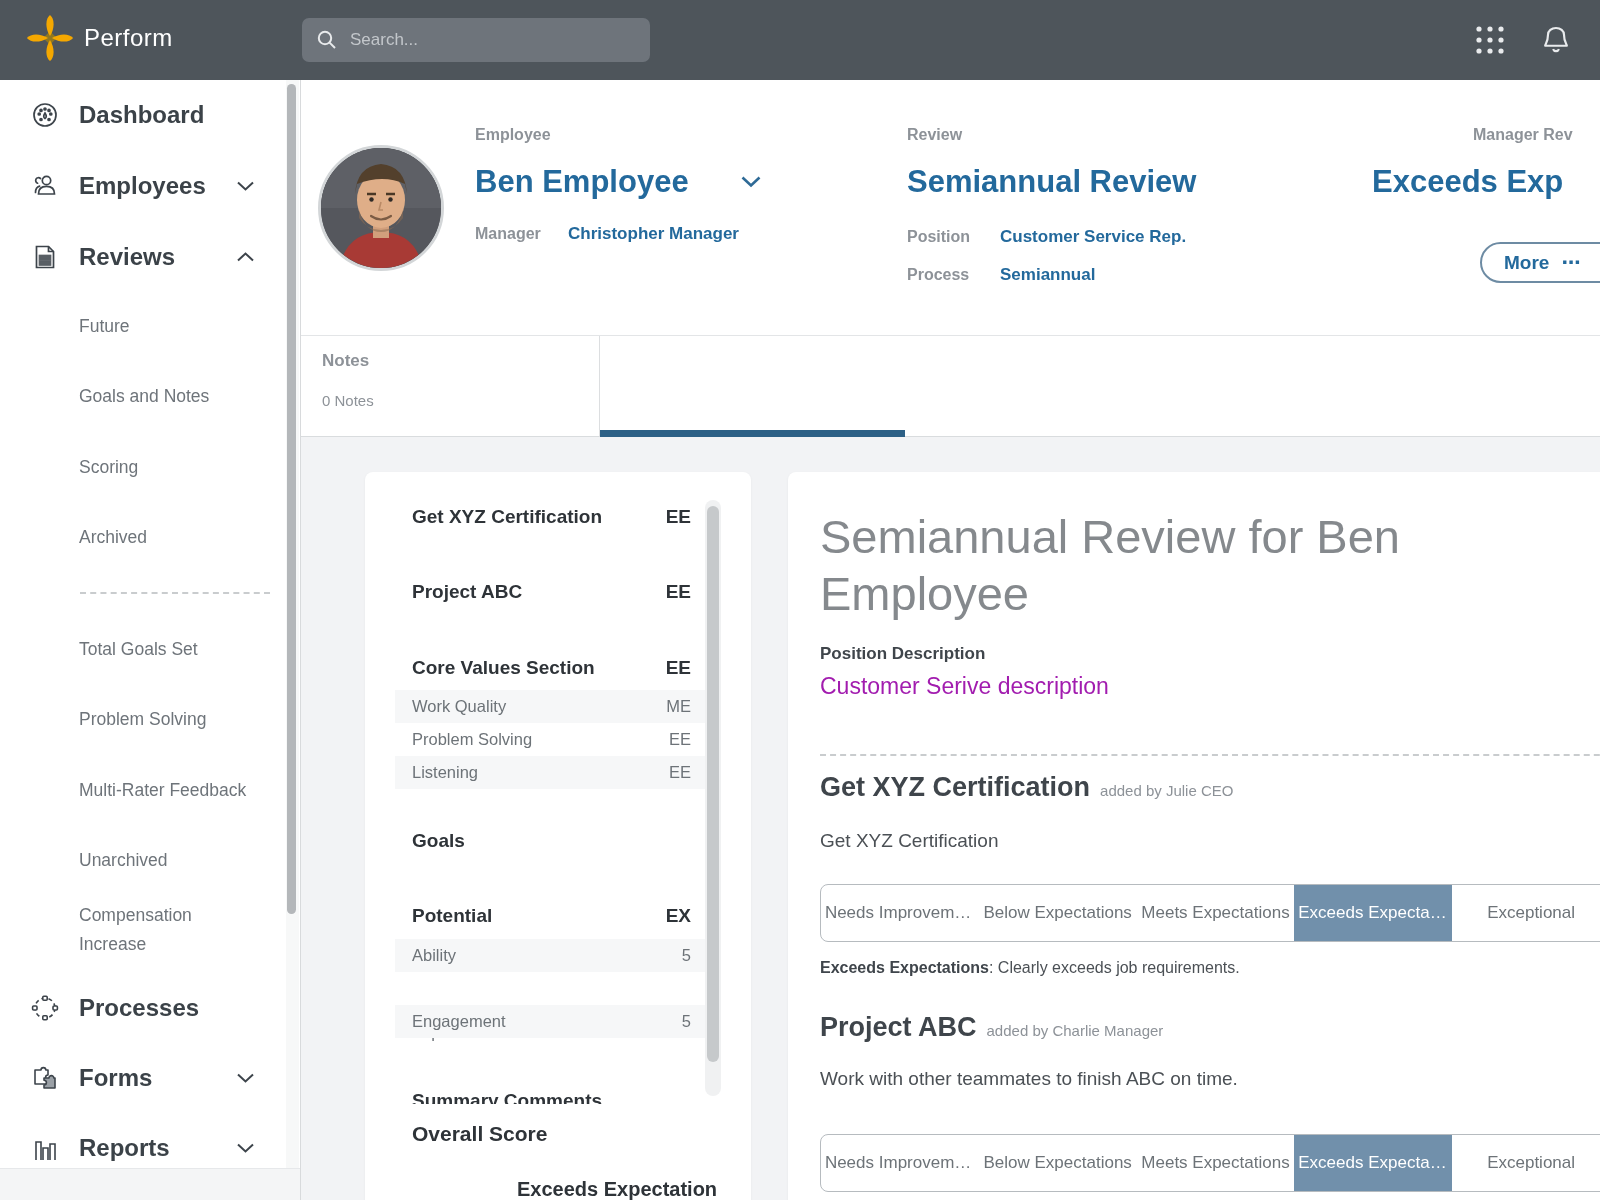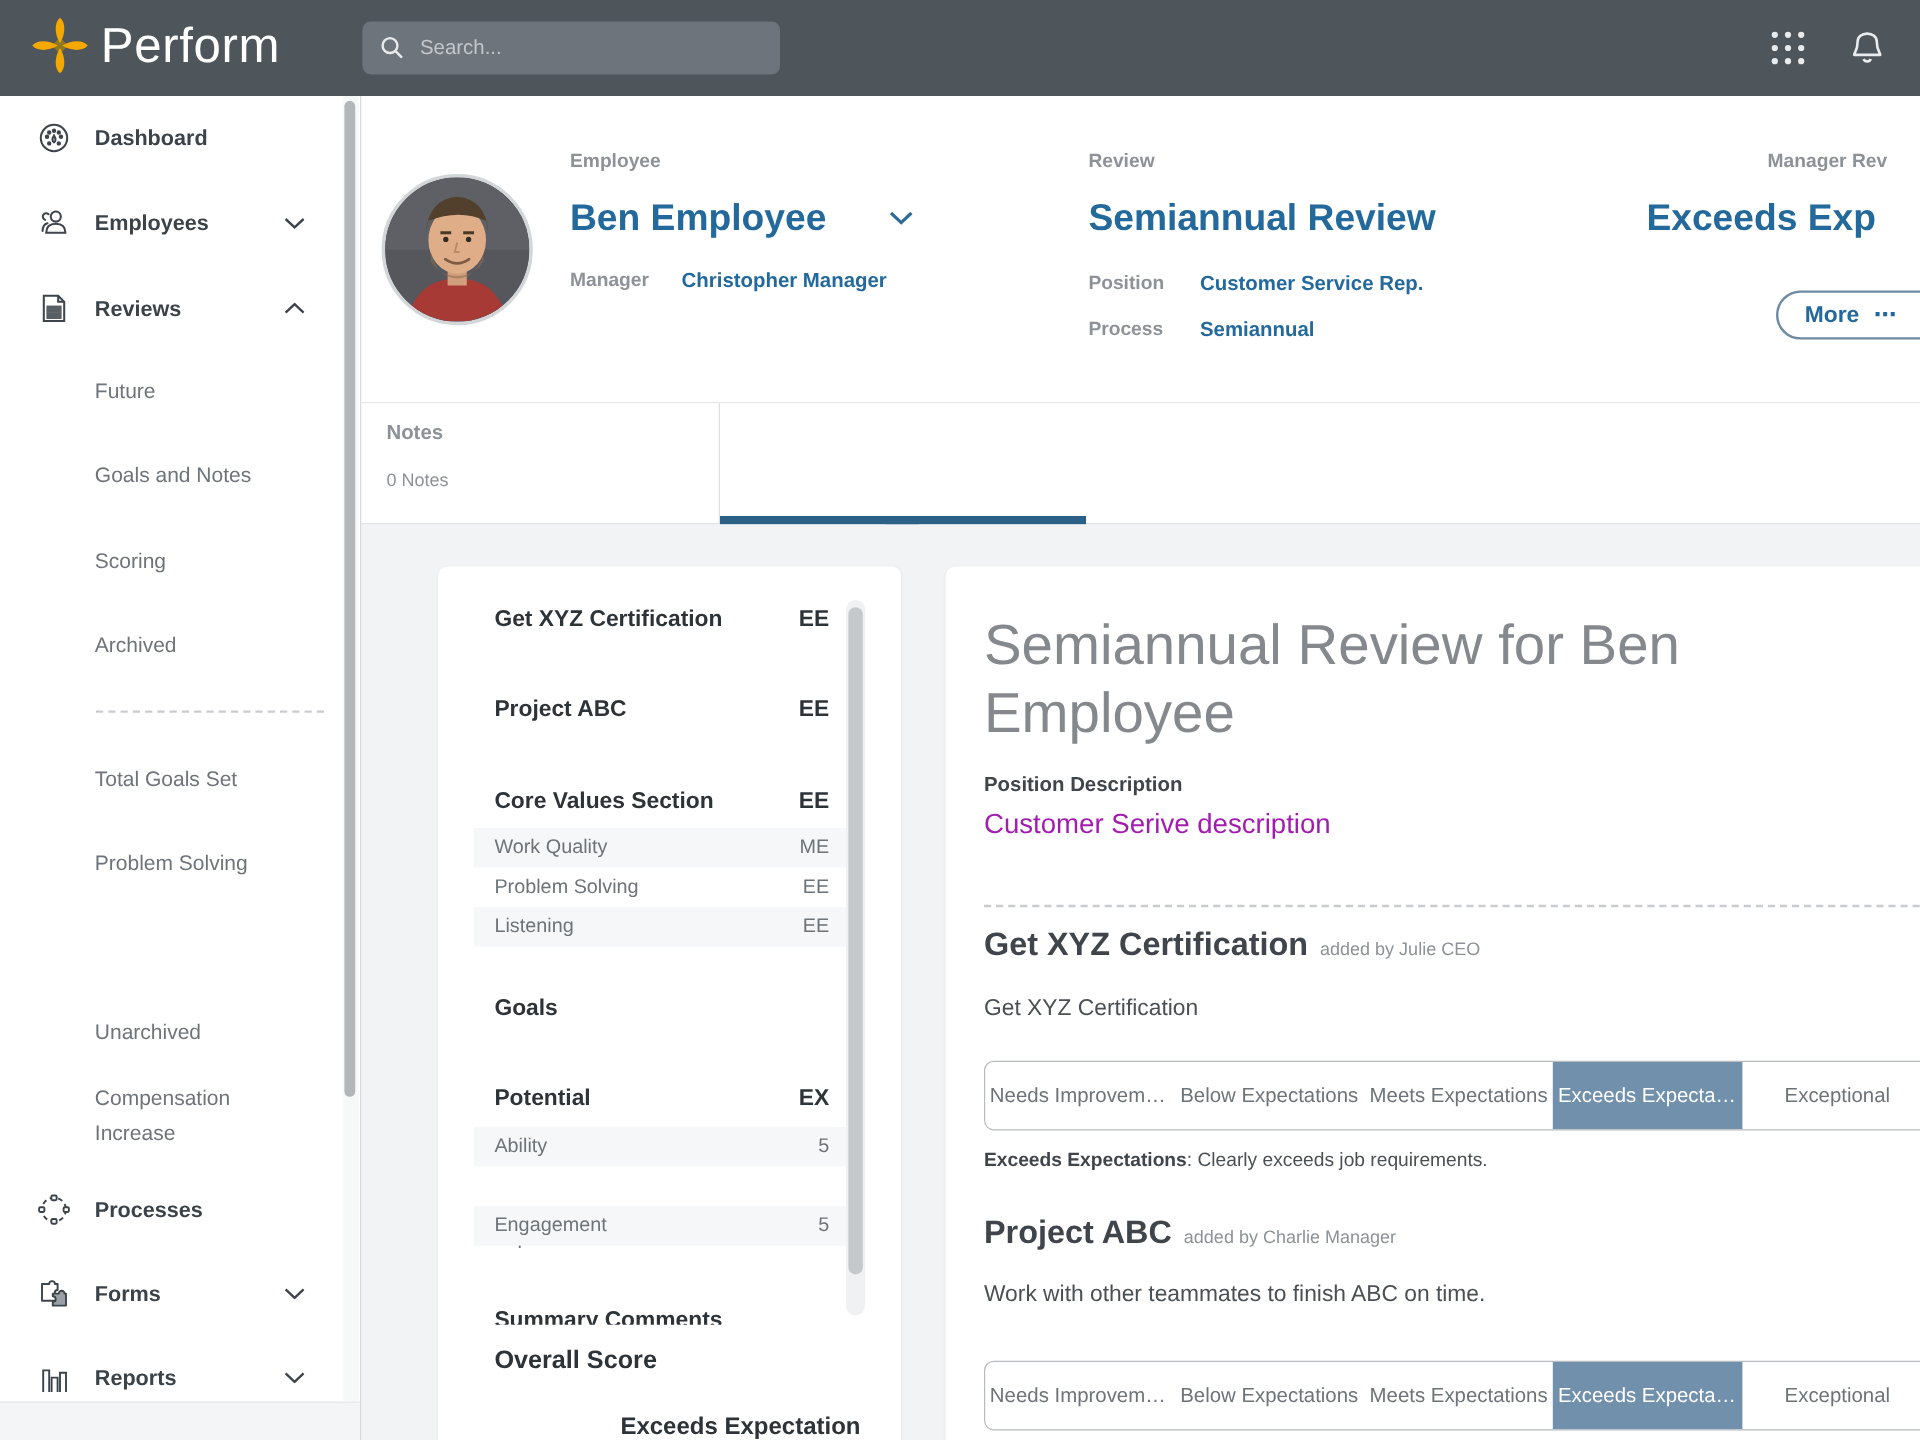--- a/index.html
+++ b/index.html
@@ -2,31 +2,31 @@
 <html><head>
 <meta charset="utf-8">
 <style>
   * { margin:0; padding:0; box-sizing:border-box; }
   body { font-family:"Liberation Sans","DejaVu Sans",sans-serif; }
   .viewport { position:relative; width:1600px; height:1200px; overflow:hidden; background:#f2f3f5; }
 
   
   .topbar { position:absolute; left:0; top:0; width:1600px; height:80px; background:#4e555b; z-index:30; }
   .brand { position:absolute; left:24px; top:12px; display:flex; align-items:center; gap:8px; }
-  .brand-name { color:#ffffff; font-size:41px; font-weight:500; letter-spacing:.5px; }
+  .brand-name { color:#ffffff; font-size:24px; font-weight:500; letter-spacing:.5px; }
   .searchbox { position:absolute; left:302px; top:18px; width:348px; height:44px; background:#6e747b; border-radius:7px; display:flex; align-items:center; padding:0 14px; gap:12px; }
   .searchbox input { background:transparent; border:none; outline:none; color:#e8eaec; font-size:17px; width:260px; font-family:inherit; }
   .searchbox input::placeholder { color:#c3c7cb; }
   .top-icons { position:absolute; right:28px; top:0; height:80px; display:flex; align-items:center; gap:34px; }
 
   
   .sidebar { position:absolute; left:0; top:80px; width:301px; height:1120px; background:#ffffff; border-right:1px solid #d8dadc; z-index:20; }
   .side-row { position:absolute; left:0; width:284px; height:40px; display:flex; align-items:center; cursor:pointer; }
   .side-ico { position:absolute; left:31px; width:28px; height:28px; display:flex; align-items:center; justify-content:center; }
-  .side-label { position:absolute; left:79px; font-size:18px; font-weight:700; color:#3b4248; }
+  .side-label { position:absolute; left:79px; font-size:24px; font-weight:700; color:#3b4248; }
   .side-sub { position:absolute; left:79px; font-size:17.5px; font-weight:400; color:#6e747a; }
   .side-chev { position:absolute; right:30px; }
   .side-divider { position:absolute; left:80px; width:190px; border-top:2px dashed #c9ccce; }
   .side-scroll-track { position:absolute; right:1px; top:0; width:13px; height:1088px; background:#f7f8f8; }
   .side-scroll-thumb { position:absolute; right:3px; top:4px; width:9px; height:830px; background:#b4b7ba; border-radius:5px; }
   .side-bottom-strip { position:absolute; left:0; top:1168px; width:300px; height:32px; background:#f4f5f6; border-top:1px solid #e6e8ea; z-index:25; }
 
   
   .page-header { position:absolute; left:301px; top:80px; width:1299px; height:256px; background:#ffffff; border-bottom:1px solid #e3e5e7; }
   .avatar { position:absolute; left:17px; top:65px; width:126px; height:126px; border-radius:50%; border:3px solid #d3d6d8; overflow:hidden; background:#54565c; }
@@ -203,20 +203,23 @@
       <span class="side-sub">Archived</span>
     </div>
 
     <div class="side-divider" style="top:512px;"></div>
 
     <div class="side-row" style="top:549px;">
       <span class="side-sub">Total Goals Set</span>
     </div>
     <div class="side-row" style="top:619px;">
       <span class="side-sub">Problem Solving</span>
+    </div>
+    <div class="side-row" style="top:690px;">
+      <span class="side-sub">Multi-Rater Feedback</span>
     </div>
     <div class="side-row" style="top:760px;">
       <span class="side-sub">Unarchived</span>
     </div>
     <div class="side-row" style="top:820px; height:60px;">
       <span class="side-sub" style="width:160px; line-height:29px;">Compensation Increase</span>
     </div>
 
     <div class="side-row" style="top:908px;">
       <span class="side-ico">

